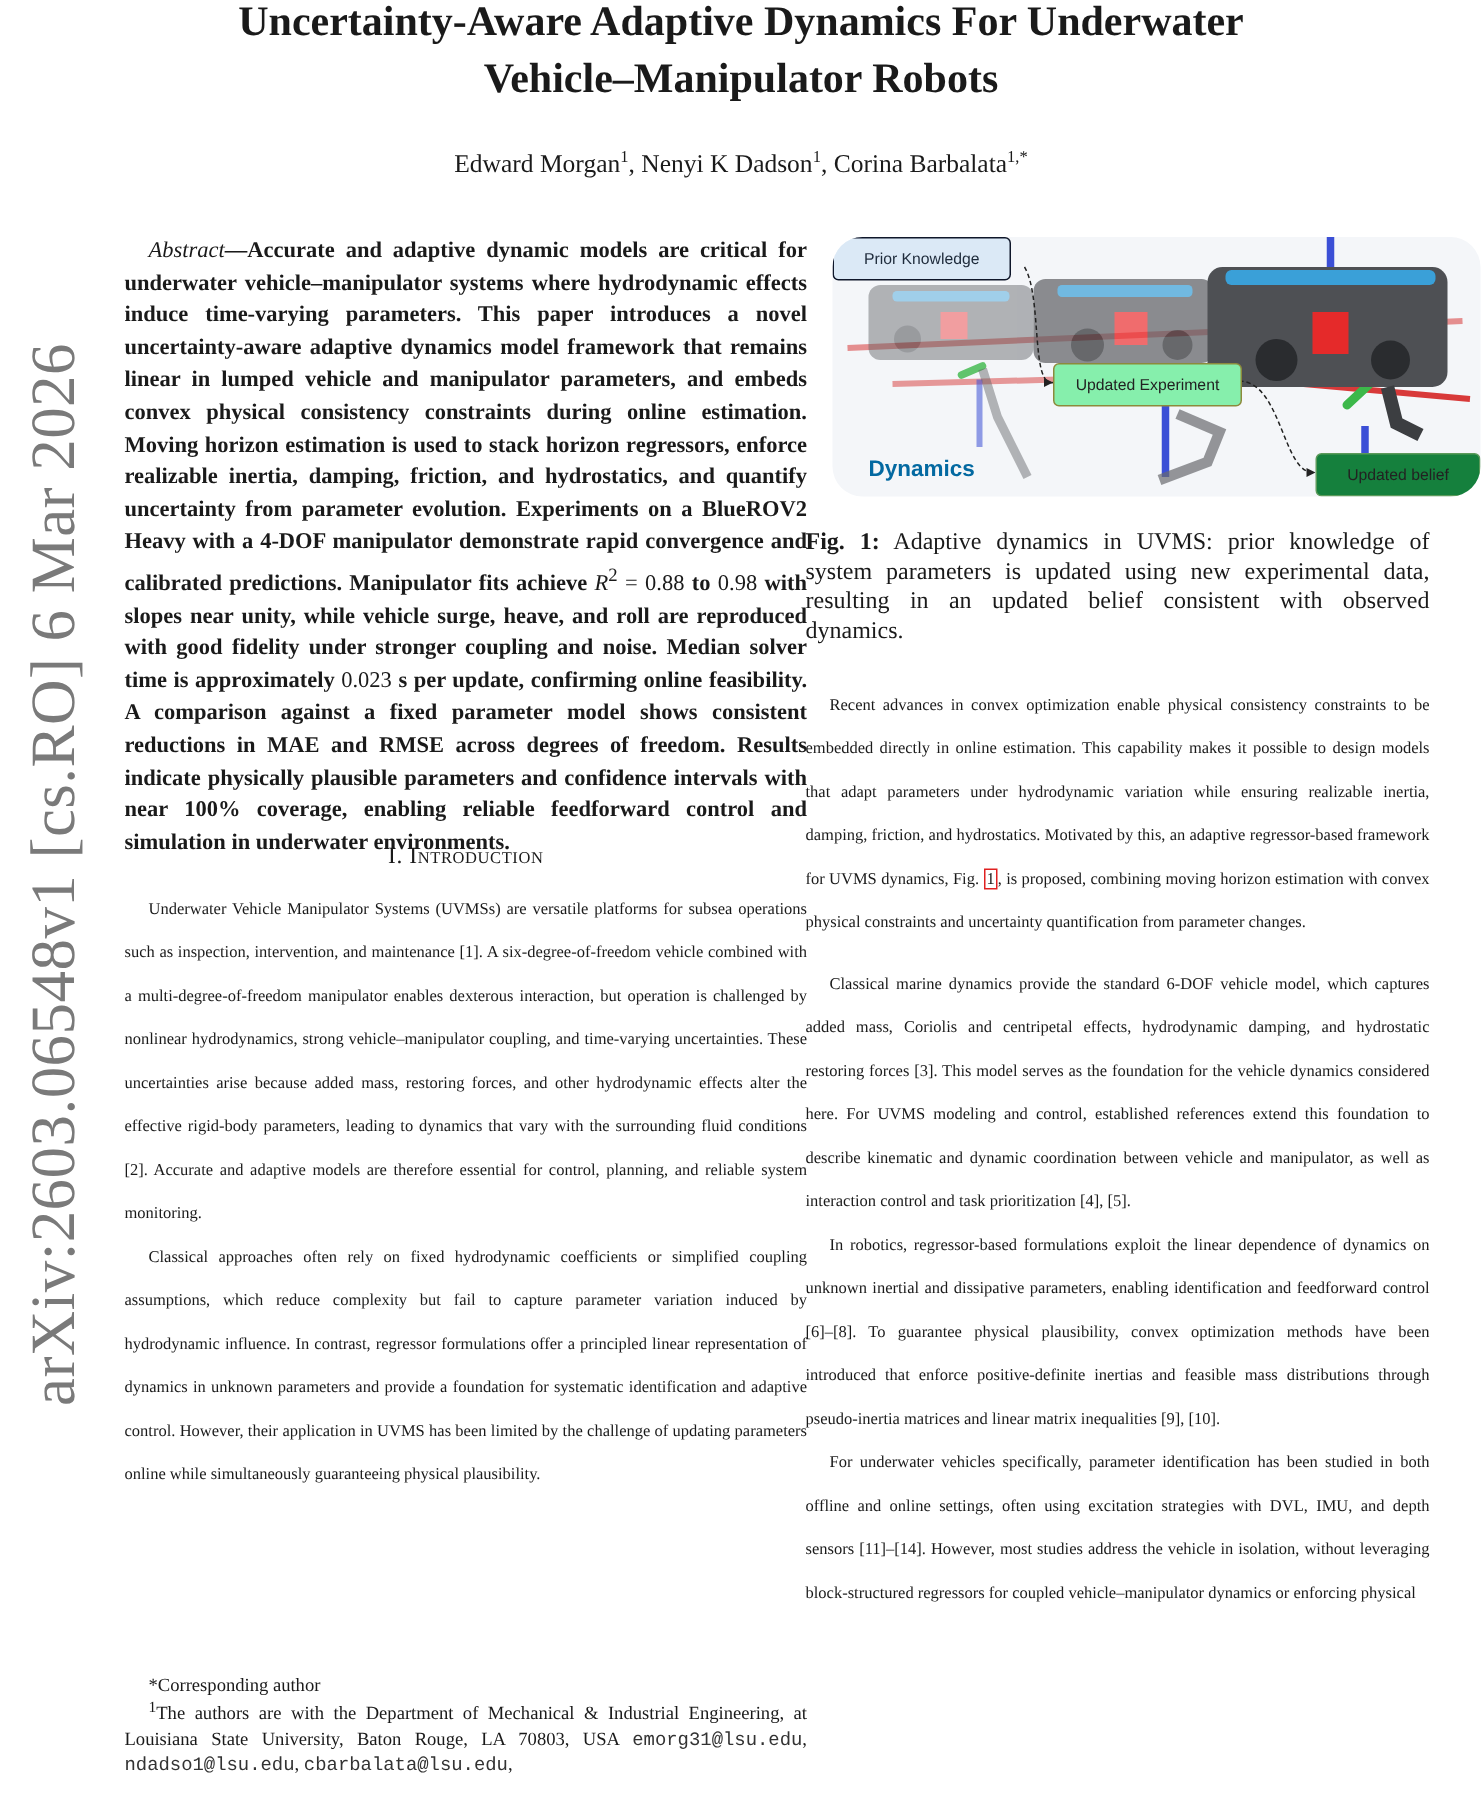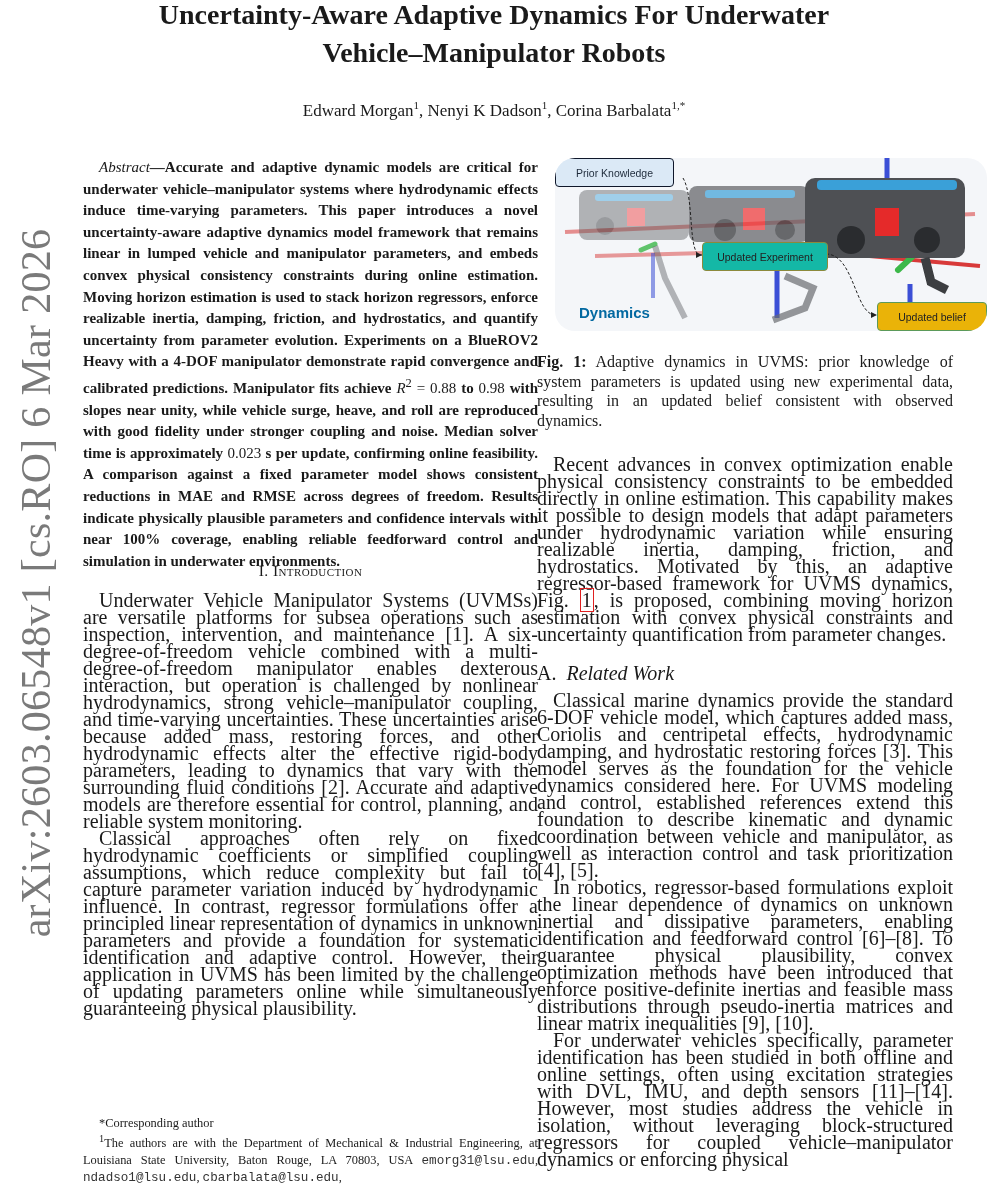--- a/index.html
+++ b/index.html
@@ -15,21 +15,21 @@
     position: absolute; left: 0; width: 988px; top: 94px; text-align: center;
     font-size: 17px; line-height: 22px;
   }
   .authors sup { font-size: 11px; }
   .arxiv-stamp {
     position: absolute; left: 36px; top: 583px;
     transform: translate(-50%, -50%) rotate(-90deg);
     white-space: nowrap; font-size: 42px; color: #7a7a7a; letter-spacing: 0.3px;
     font-family: "Liberation Serif", serif;
   }
-  .col { position: absolute; font-size: 20px; line-height: 17px; text-align: justify; }
+  .col { position: absolute; font-size: 11px; line-height: 29px; text-align: justify; }
   .col-left { left: 83px; width: 455px; }
   .col-right { left: 537px; width: 416px; }
   .abstract { top: 157px; font-weight: bold; font-size: 15px; line-height: 21.6px; text-indent: 16px; margin:0; }
   .abstract .lbl { font-style: italic; font-weight: normal; }
   .abstract .math { font-weight: normal; font-style: normal; }
   .abstract .math i { font-style: italic; }
   .sec-title {
     position: absolute; left: 83px; width: 455px; top: 562px; text-align: center;
     font-size: 15.6px; font-variant: small-caps; letter-spacing: 0.4px;
   }
@@ -37,22 +37,22 @@
   .intro { top: 592px; }
   .footnotes { position: absolute; left: 83px; width: 455px; top: 1115px; font-size: 12.4px; line-height: 16.4px; text-align: justify; }
   .footnotes p { margin: 0; text-indent: 16px; }
   .footnotes .mono { font-family: "Liberation Mono", "DejaVu Sans Mono", monospace; font-size: 12.6px; color: #333; }
   .figure {
     position: absolute; left: 555px; top: 158px; width: 432px; height: 173px;
     background: #f4f6f9; border-radius: 20px; overflow: hidden;
   }
   .fig-box { position: absolute; font-family: "Liberation Sans", "DejaVu Sans", sans-serif; font-size: 10.5px; display:flex; align-items:center; justify-content:center; }
   .box-prior { left: 0px; top: 0px; width: 117px; height: 27px; background: #dbe9f6; border: 1px solid #0f172a; border-radius: 4px; color: #1d2a3a; }
-  .box-exp { left: 147px; top: 84px; width: 124px; height: 27px; background: #14b8a6; border: 1px solid #8c8a3c; border-radius: 4px; color: #222; }
-  .box-belief { left: 322px; top: 144px; width: 108px; height: 27px; background: #eab308; border: 1px solid #5b9a5a; border-radius: 4px; color: #222; }
+  .box-exp { left: 147px; top: 84px; width: 124px; height: 27px; background: #86efac; border: 1px solid #8c8a3c; border-radius: 4px; color: #222; }
+  .box-belief { left: 322px; top: 144px; width: 108px; height: 27px; background: #15803d; border: 1px solid #5b9a5a; border-radius: 4px; color: #222; }
   .fig-label { position: absolute; left: 24px; top: 146px; font-family: "Liberation Sans", "DejaVu Sans", sans-serif; font-weight: bold; font-size: 15px; color: #0369a1; }
   .caption { top: 352px; font-size: 16px; line-height: 19.5px; margin: 0; }
   .caption b { font-weight: bold; }
   .right-paras { top: 456px; }
   .subsec { margin: 10px 0 10px 0; font-style: italic; text-indent: 0; }
   .subsec .num { font-style: normal; }
   .cite-box { border: 1px solid #e02020; padding: 0 1px; }
   .spacer { height: 12px; }
 </style>
 </head>
@@ -137,17 +137,16 @@
   <div class="fig-label">Dynamics</div>
 </div>
 
 <p class="col col-right caption">
   <b>Fig. 1:</b><span> Adaptive dynamics in UVMS: prior knowledge of system parameters is updated using new experimental data, resulting in an updated belief consistent with observed dynamics.</span>
 </p>
 
 <div class="col col-right right-paras">
   <p class="para"><span>Recent advances in convex optimization enable physical consistency constraints to be embedded directly in online estimation. This capability makes it possible to design models that adapt parameters under hydrodynamic variation while ensuring realizable inertia, damping, friction, and hydrostatics. Motivated by this, an adaptive regressor-based framework for UVMS dynamics, Fig. </span><span class="cite-box">1</span><span>, is proposed, combining moving horizon estimation with convex physical constraints and uncertainty quantification from parameter changes.</span></p>
   <div class="spacer"></div>
-  <p class="para subsec"><span class="num">A.</span>&nbsp; <span>Related Work</span></p>
   <p class="para">Classical marine dynamics provide the standard 6-DOF vehicle model, which captures added mass, Coriolis and centripetal effects, hydrodynamic damping, and hydrostatic restoring forces [3]. This model serves as the foundation for the vehicle dynamics considered here. For UVMS modeling and control, established references extend this foundation to describe kinematic and dynamic coordination between vehicle and manipulator, as well as interaction control and task prioritization [4], [5].</p>
   <p class="para">In robotics, regressor-based formulations exploit the linear dependence of dynamics on unknown inertial and dissipative parameters, enabling identification and feedforward control [6]–[8]. To guarantee physical plausibility, convex optimization methods have been introduced that enforce positive-definite inertias and feasible mass distributions through pseudo-inertia matrices and linear matrix inequalities [9], [10].</p>
   <p class="para">For underwater vehicles specifically, parameter identification has been studied in both offline and online settings, often using excitation strategies with DVL, IMU, and depth sensors [11]–[14]. However, most studies address the vehicle in isolation, without leveraging block-structured regressors for coupled vehicle–manipulator dynamics or enforcing physical</p>
 </div>
 
 </body></html>

